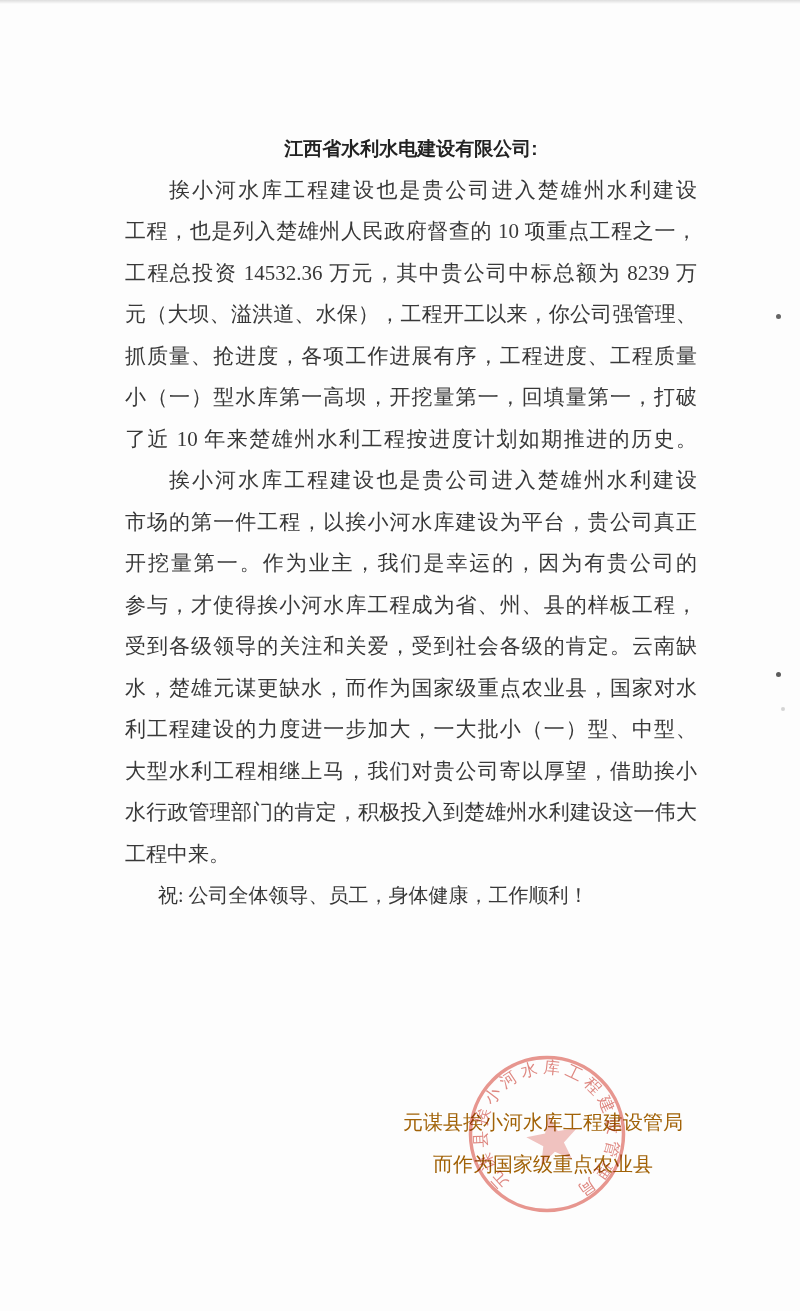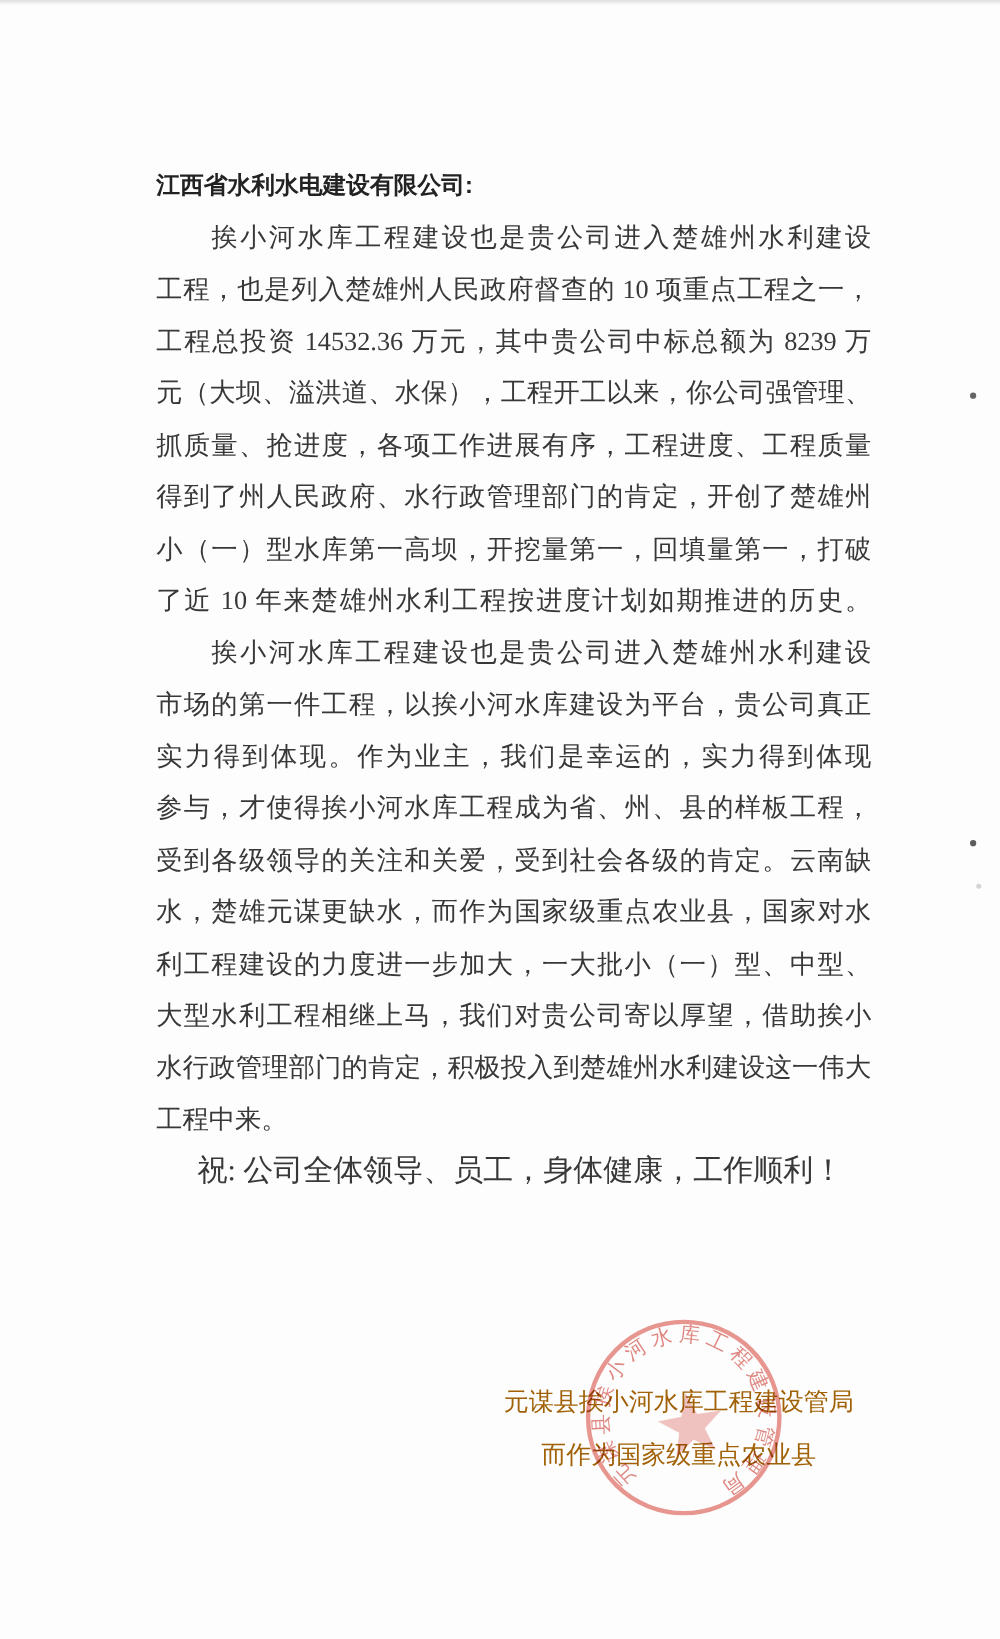--- a/index.html
+++ b/index.html
@@ -15,35 +15,35 @@
     background:linear-gradient(#cccccc,rgba(255,255,255,0));
     opacity:.65;
   }
   .text-block{
     position:absolute;left:125px;top:128px;width:572px;
     font-size:21px;line-height:41.5px;color:#383838;
   }
   .recipient{
     font-family:"Liberation Sans","DejaVu Sans",sans-serif;
     font-weight:700;font-size:19px;color:#222222;
-    text-align:left;
+    text-align:center;
   }
   .line{
     text-align:justify;
     text-align-last:justify;
     text-justify:distribute;
   }
   .indent{text-indent:44px;}
   .line-short{
     text-align:center;
     text-align-last:left;
   }
   .wish{
     text-align:left;text-align-last:left;
-    padding-left:33px;font-size:24px;
+    padding-left:33px;font-size:20px;
   }
   .signature-block{
     position:absolute;left:343px;top:1101px;width:400px;
     text-align:center;color:#a16207;
     font-size:20px;line-height:42px;
   }
   .seal{
     position:absolute;left:460px;top:1047px;width:174px;height:174px;
     mix-blend-mode:multiply;
     opacity:.82;
@@ -65,27 +65,26 @@
 <div class="scan-edge-top"></div>
 
 <div class="text-block">
   <div class="recipient">江西省水利水电建设有限公司:</div>
 
   <div class="line indent">挨小河水库工程建设也是贵公司进入楚雄州水利建设</div>
   <div class="line">工程，也是列入楚雄州人民政府督查的 10 项重点工程之一，</div>
   <div class="line">工程总投资 14532.36 万元，其中贵公司中标总额为 8239 万</div>
   <div class="line">元（大坝、溢洪道、水保），工程开工以来，你公司强管理、</div>
   <div class="line">抓质量、抢进度，各项工作进展有序，工程进度、工程质量</div>
-  <div class="line">得到了州人民政府、水行政管理部门的肯定，开创了楚雄州</div>
   <div class="line">小（一）型水库第一高坝，开挖量第一，回填量第一，打破</div>
   <div class="line">了近 10 年来楚雄州水利工程按进度计划如期推进的历史。</div>
 
   <div class="line indent">挨小河水库工程建设也是贵公司进入楚雄州水利建设</div>
   <div class="line">市场的第一件工程，以挨小河水库建设为平台，贵公司真正</div>
-  <div class="line">实力得到体现。作为业主，我们是幸运的，实力得到体现</div>
+  <div class="line">开挖量第一。作为业主，我们是幸运的，因为有贵公司的</div>
   <div class="line">参与，才使得挨小河水库工程成为省、州、县的样板工程，</div>
   <div class="line">受到各级领导的关注和关爱，受到社会各级的肯定。云南缺</div>
   <div class="line">水，楚雄元谋更缺水，而作为国家级重点农业县，国家对水</div>
   <div class="line">利工程建设的力度进一步加大，一大批小（一）型、中型、</div>
   <div class="line">大型水利工程相继上马，我们对贵公司寄以厚望，借助挨小</div>
   <div class="line">水行政管理部门的肯定，积极投入到楚雄州水利建设这一伟大</div>
   <div class="line line-short">工程中来。</div>
 
   <div class="line wish">祝: 公司全体领导、员工，身体健康，工作顺利！</div>
 </div>

